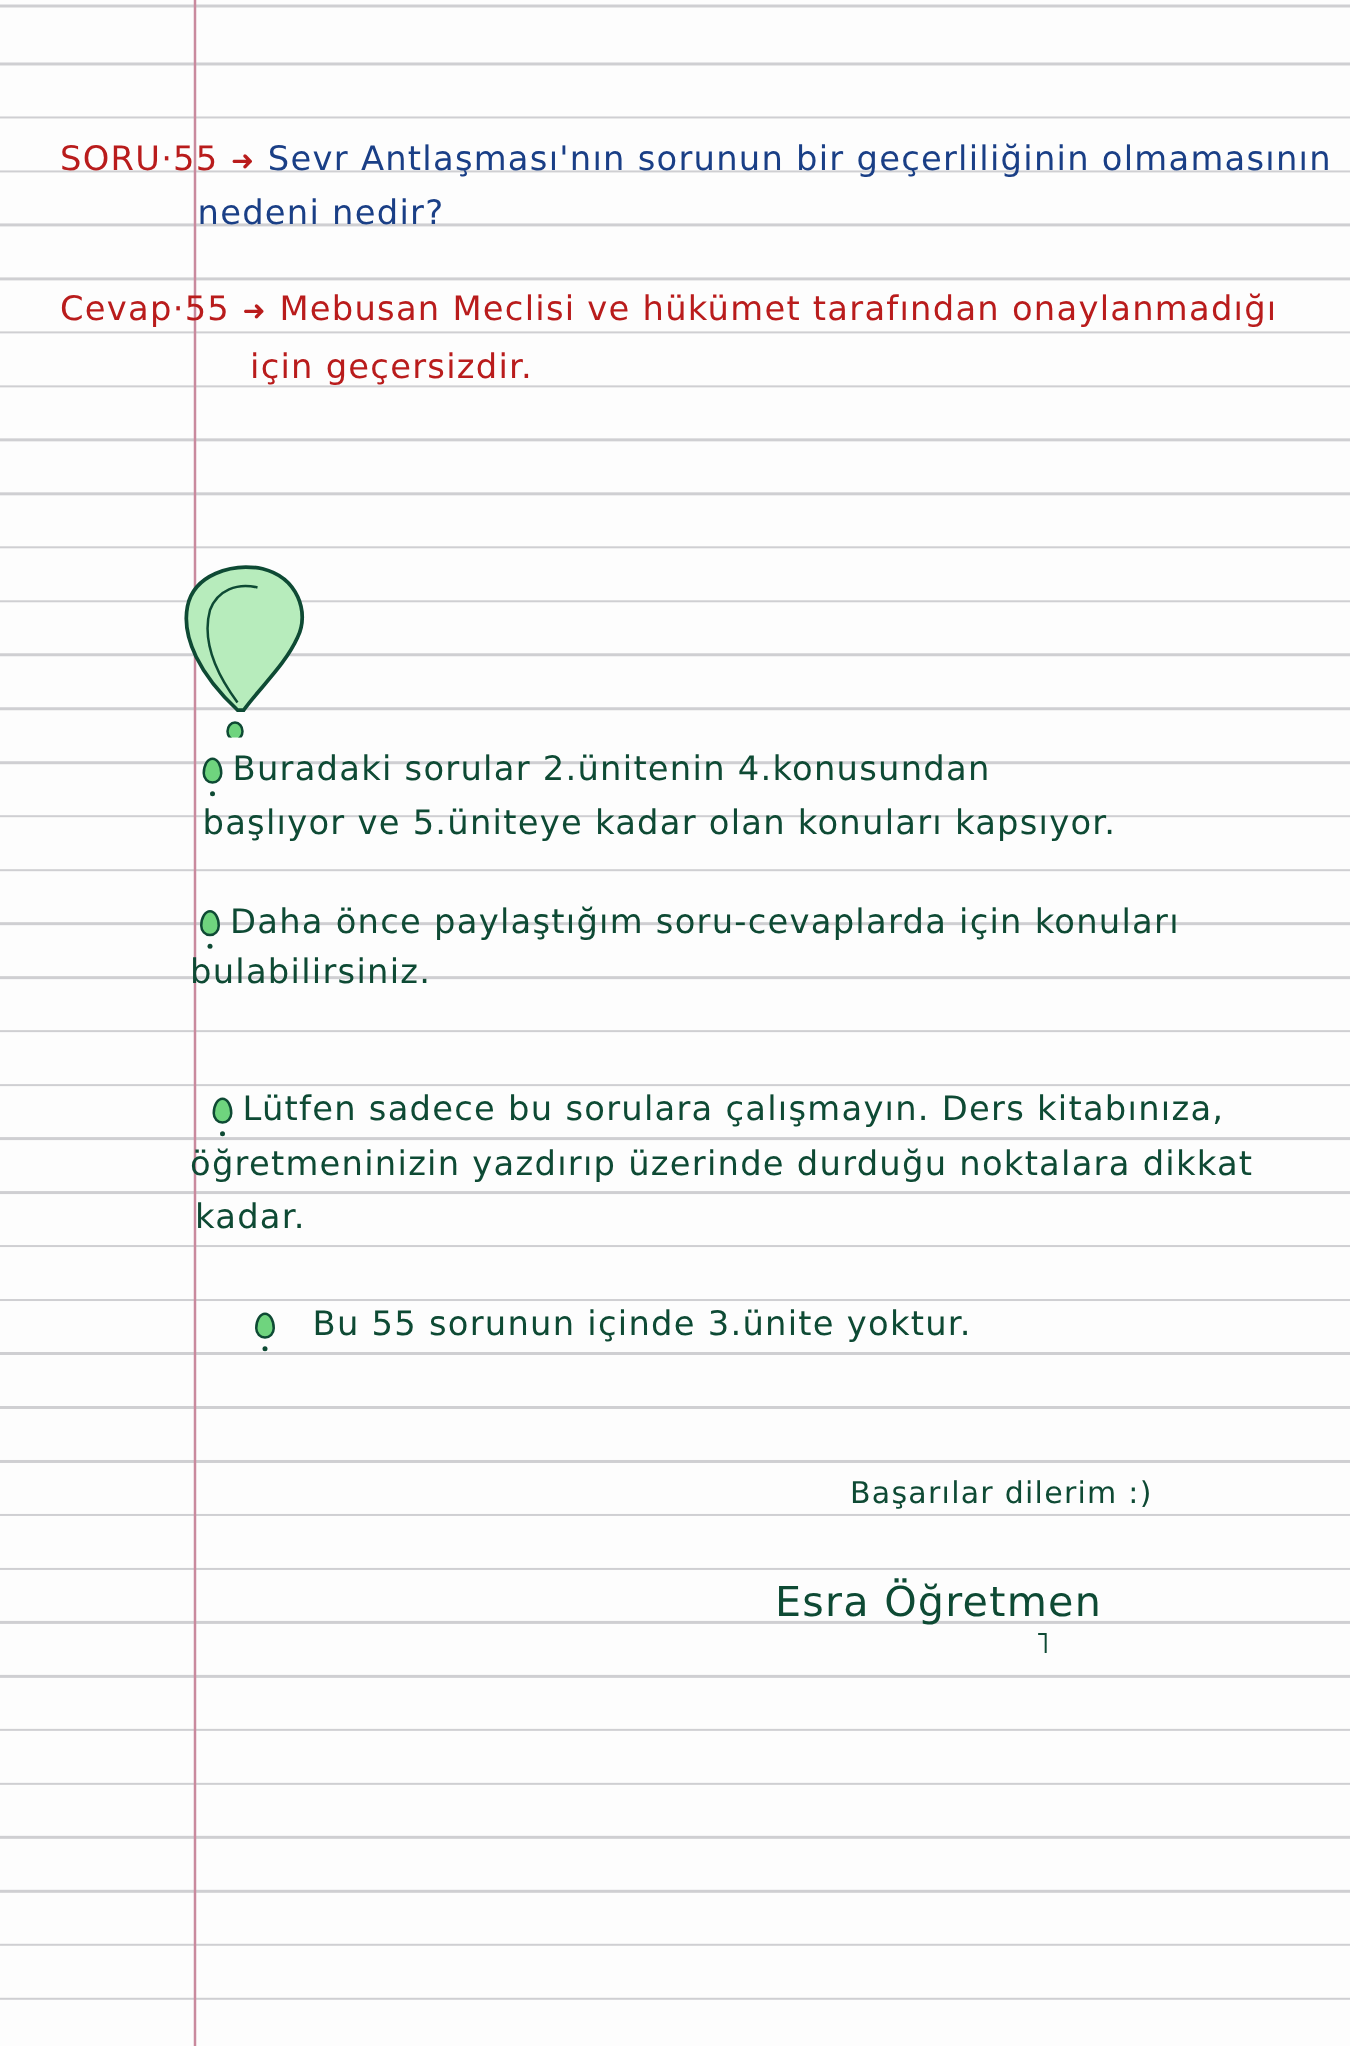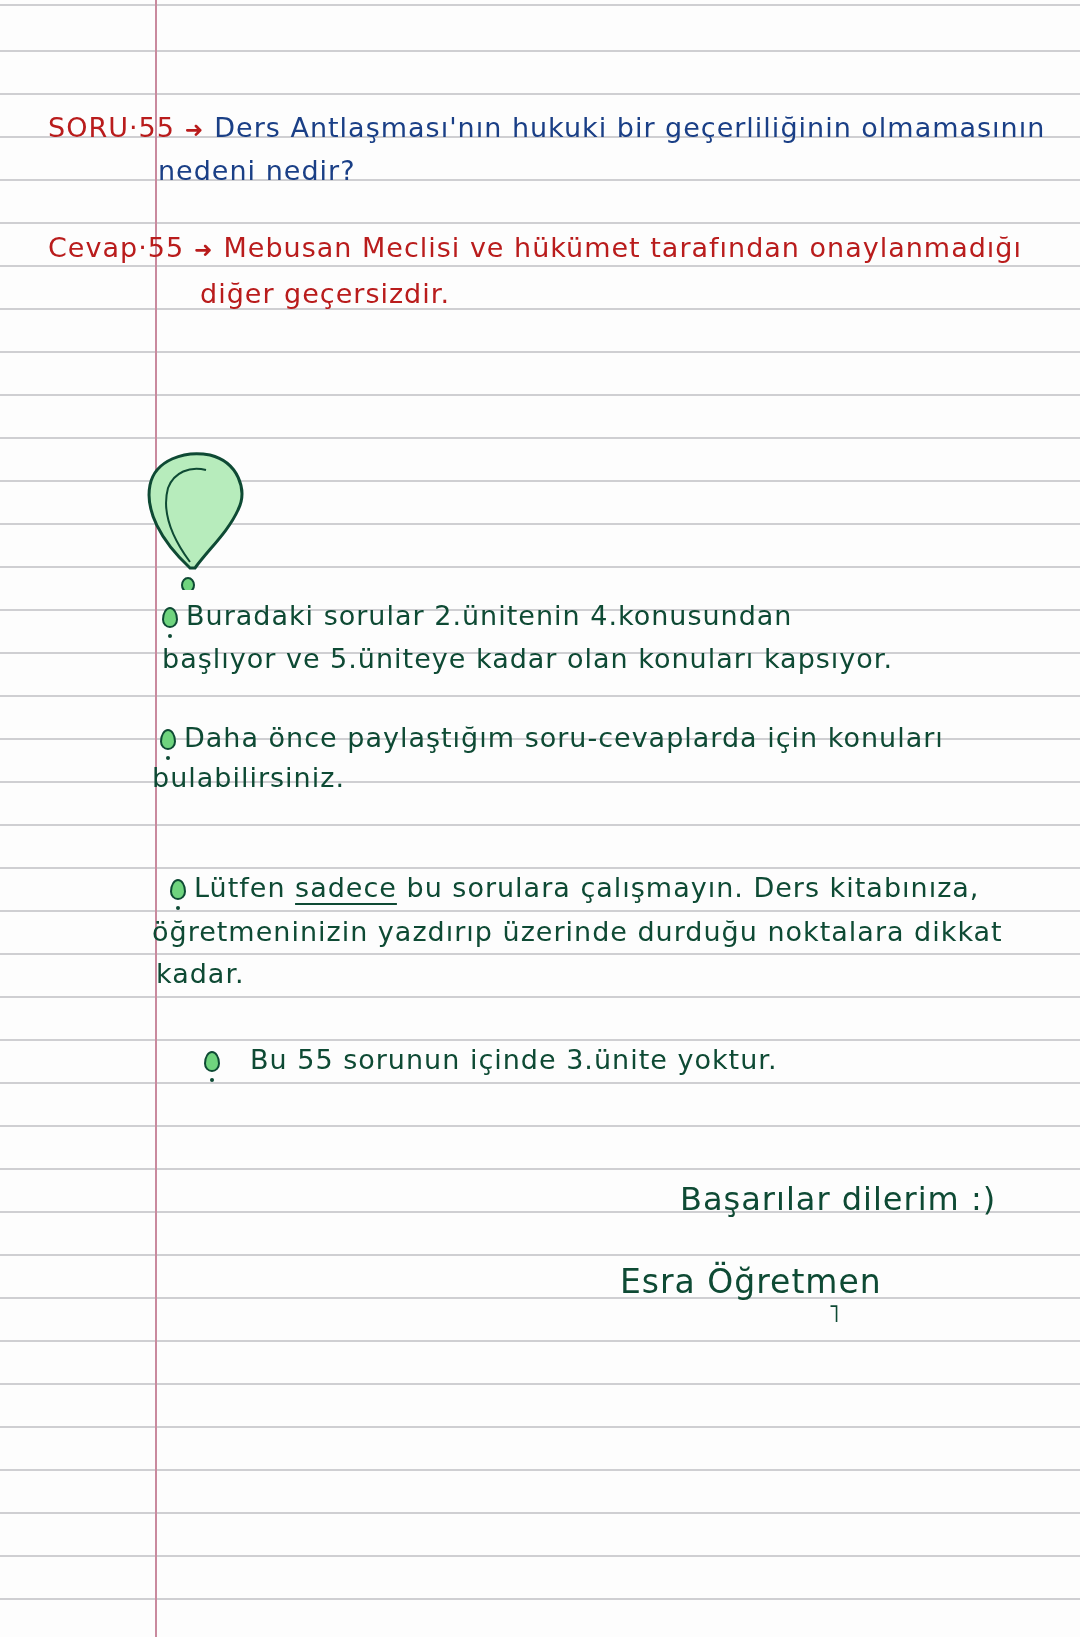--- a/index.html
+++ b/index.html
@@ -26,38 +26,38 @@
     .arrow { font-size: 22px; margin: 0 10px; }
     .pin {
       display: inline-block; width: 12px; height: 17px; margin-right: 8px;
       background: #6fd47e; border: 2px solid #0e4a34; border-radius: 50% 50% 50% 50% / 60% 60% 40% 40%;
       vertical-align: middle; position: relative;
     }
     .pin::after {
       content: ""; position: absolute; left: 4px; top: 25px; width: 4px; height: 4px;
       border-radius: 50%; background: #0e4a34;
     }
-    .underline { text-decoration: underline; text-underline-offset: 6px; margin-top: 33px; }
+    .underline { text-underline-offset: 6px; margin-top: 33px; }
     .big-icon { position: absolute; left: 140px; top: 450px; width: 110px; height: 140px; }
   </style>
 </head>
 <body>
 
 <div class="paper"></div>
 <div class="margin-line"></div>
 
 <div class="line" style="left:48px; top:112px;">
-  <span class="red">SORU·55</span><span class="red arrow">➜</span><span class="blue">Ders Antlaşması'nın hukuki bir geçerliliğinin olmamasının</span>
+  <span class="red">SORU·55</span><span class="red arrow">➜</span><span class="blue">Sevr Antlaşması'nın sorunun bir geçerliliğinin olmamasının</span>
 </div>
 <div class="line blue" style="left:158px; top:155px;">nedeni nedir?</div>
 
 <div class="line" style="left:48px; top:232px;text-align:right;">
   <span class="red">Cevap·55</span><span class="red arrow">➜</span><span class="red">Mebusan Meclisi ve hükümet tarafından onaylanmadığı</span>
 </div>
-<div class="line red" style="left:200px; top:278px;">diğer geçersizdir.</div>
+<div class="line red" style="left:200px; top:278px;">için geçersizdir.</div>
 
 <svg class="big-icon" viewBox="0 0 110 140">
   <path d="M50 118 C20 90 5 60 10 35 C15 10 45 0 70 5 C98 12 108 40 98 60 C88 82 68 100 55 118 Z" fill="#b7ecbc" stroke="#0e4a34" stroke-width="3"></path>
   <path d="M50 112 C30 85 22 60 28 38 C34 22 50 16 66 20" fill="none" stroke="#0e4a34" stroke-width="2"></path>
   <ellipse cx="48" cy="135" rx="6" ry="7" fill="#6fd47e" stroke="#0e4a34" stroke-width="2"></ellipse>
 </svg>
 
 <div class="line green" style="left:162px; top:600px;">
   <span class="pin"></span><span>Buradaki sorular 2.ünitenin 4.konusundan</span>
 </div>
@@ -71,15 +71,15 @@
 <div class="line green" style="left:170px; top:872px;">
   <span class="pin"></span><span>Lütfen </span><span class="underline">sadece</span><span> bu sorulara çalışmayın. Ders kitabınıza,</span>
 </div>
 <div class="line green" style="left:152px; top:916px;">öğretmeninizin yazdırıp üzerinde durduğu noktalara dikkat</div>
 <div class="line green" style="left:156px; top:958px;">kadar.</div>
 
 <div class="line green" style="left:204px; top:1044px;">
   <span class="pin" style="margin-right:30px;"></span><span>Bu 55 sorunun içinde 3.ünite yoktur.</span>
 </div>
 
-<div class="line green" style="left:680px; top:1180px; font-size:32px;">Başarılar dilerim :)</div>
+<div class="line green" style="left:680px; top:1180px; font-size:24px;">Başarılar dilerim :)</div>
 <div class="line green" style="left:620px; top:1262px; font-size:33px;">Esra Öğretmen</div>
 <div class="line green" style="left:828px; top:1300px; font-size:24px;">˥</div>
 
 </body></html>

